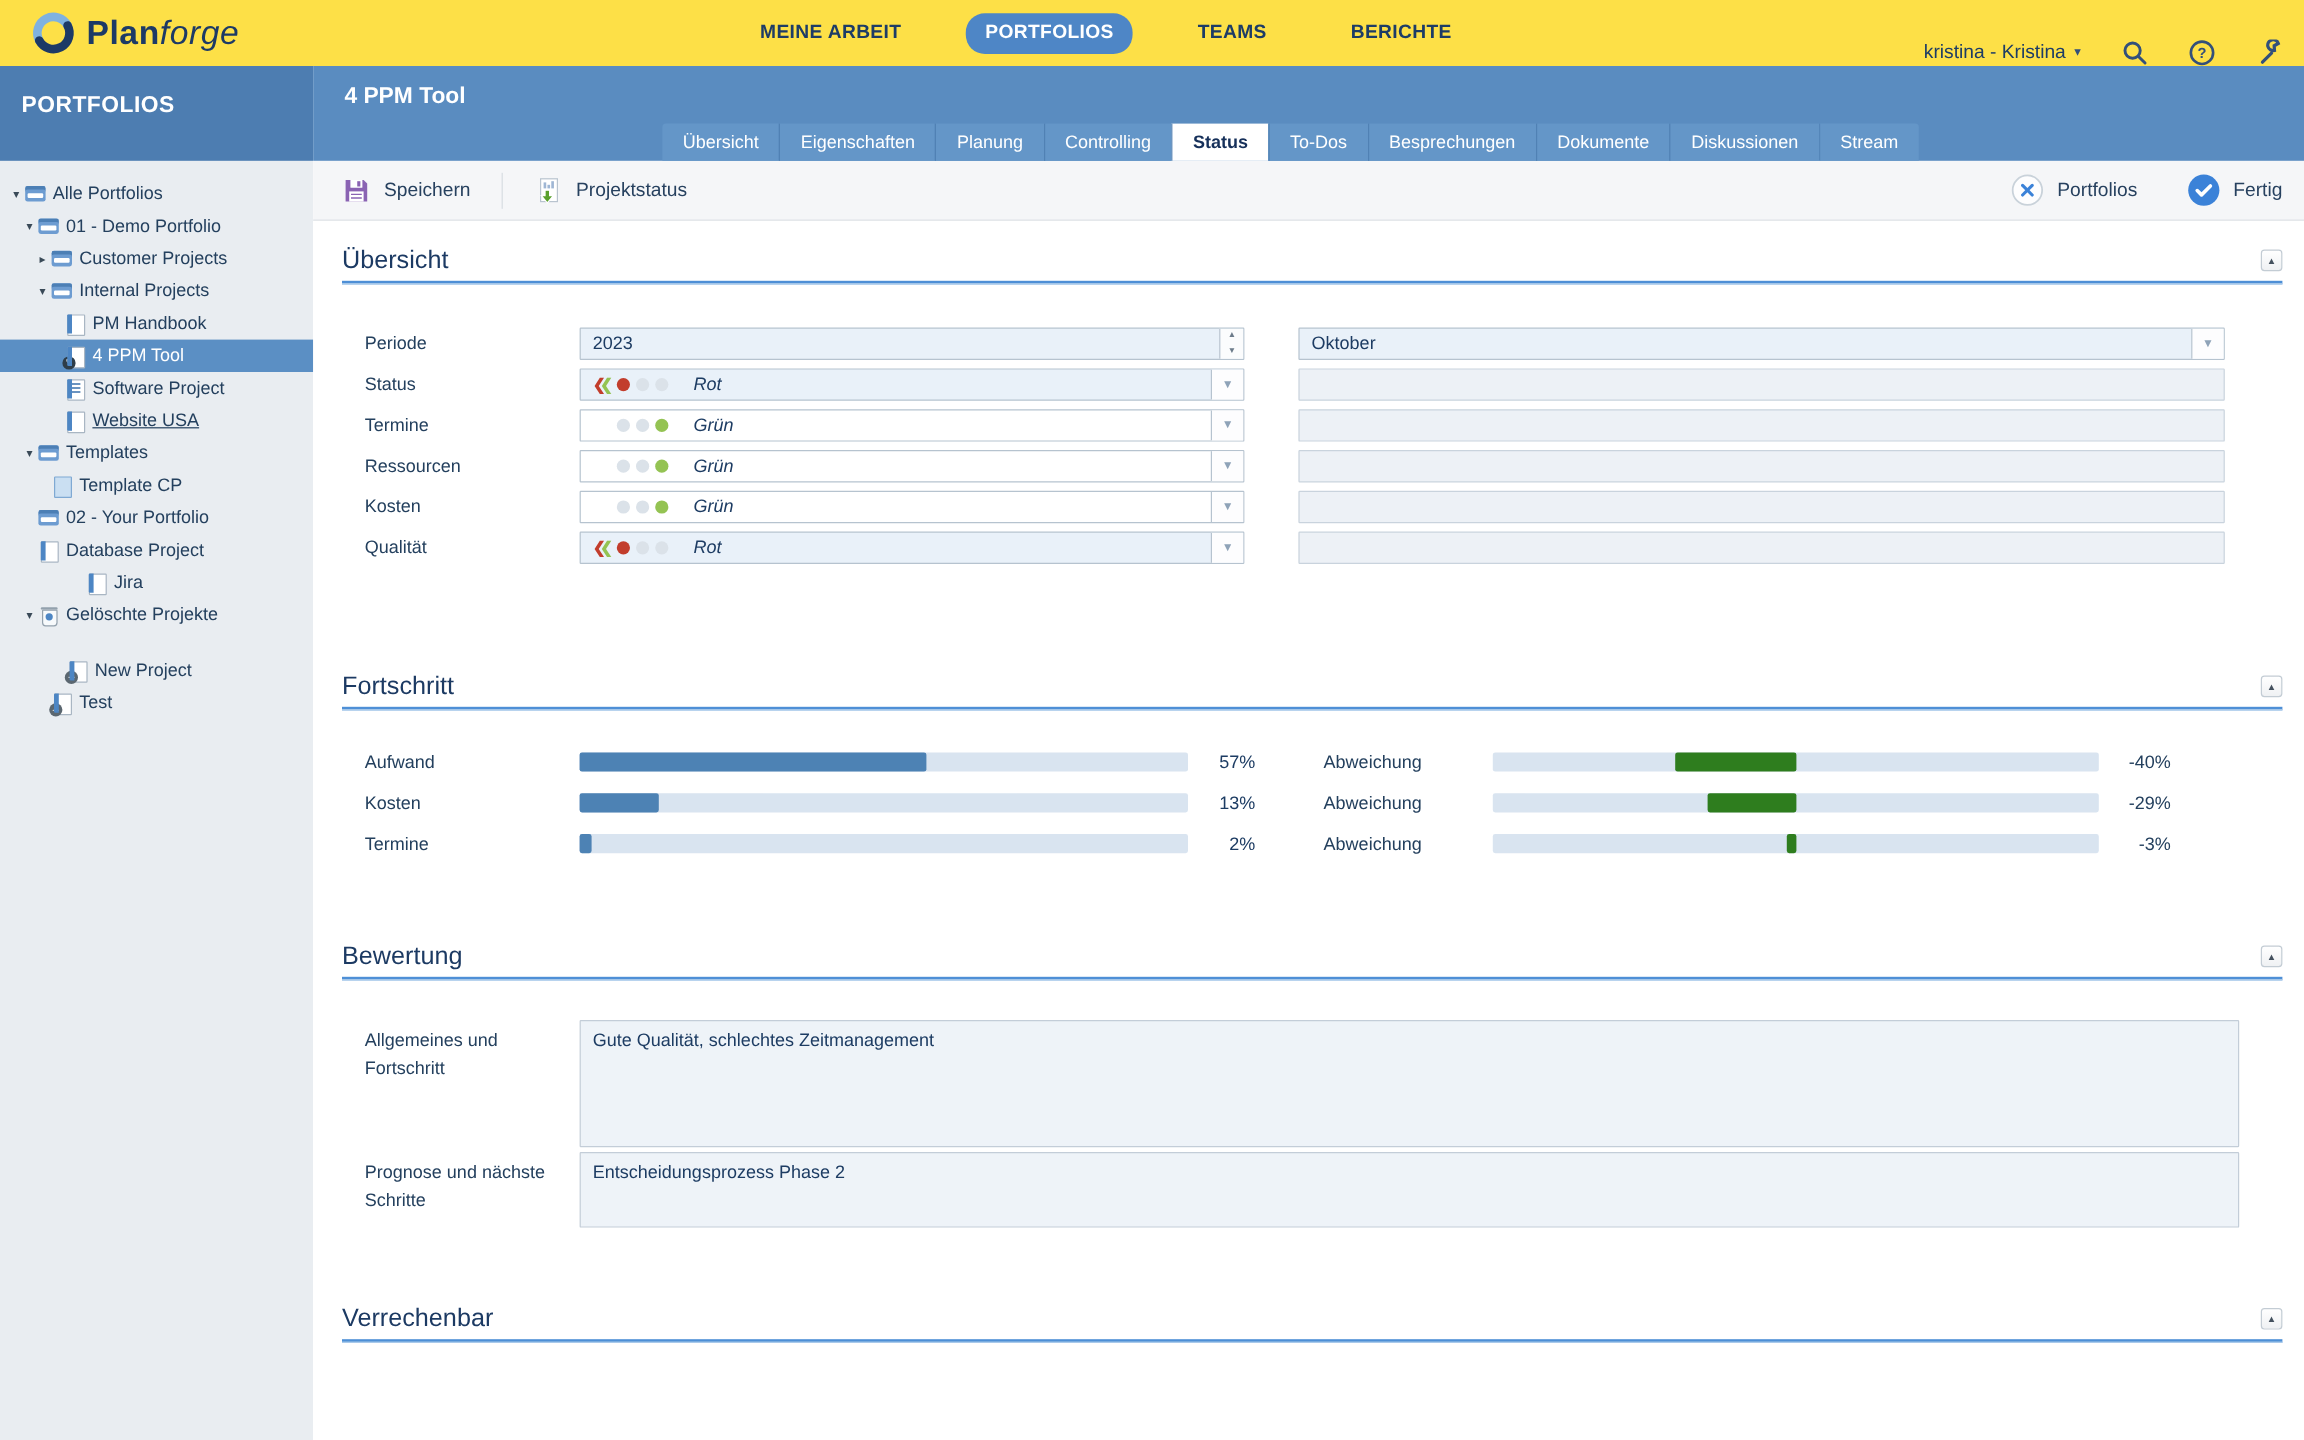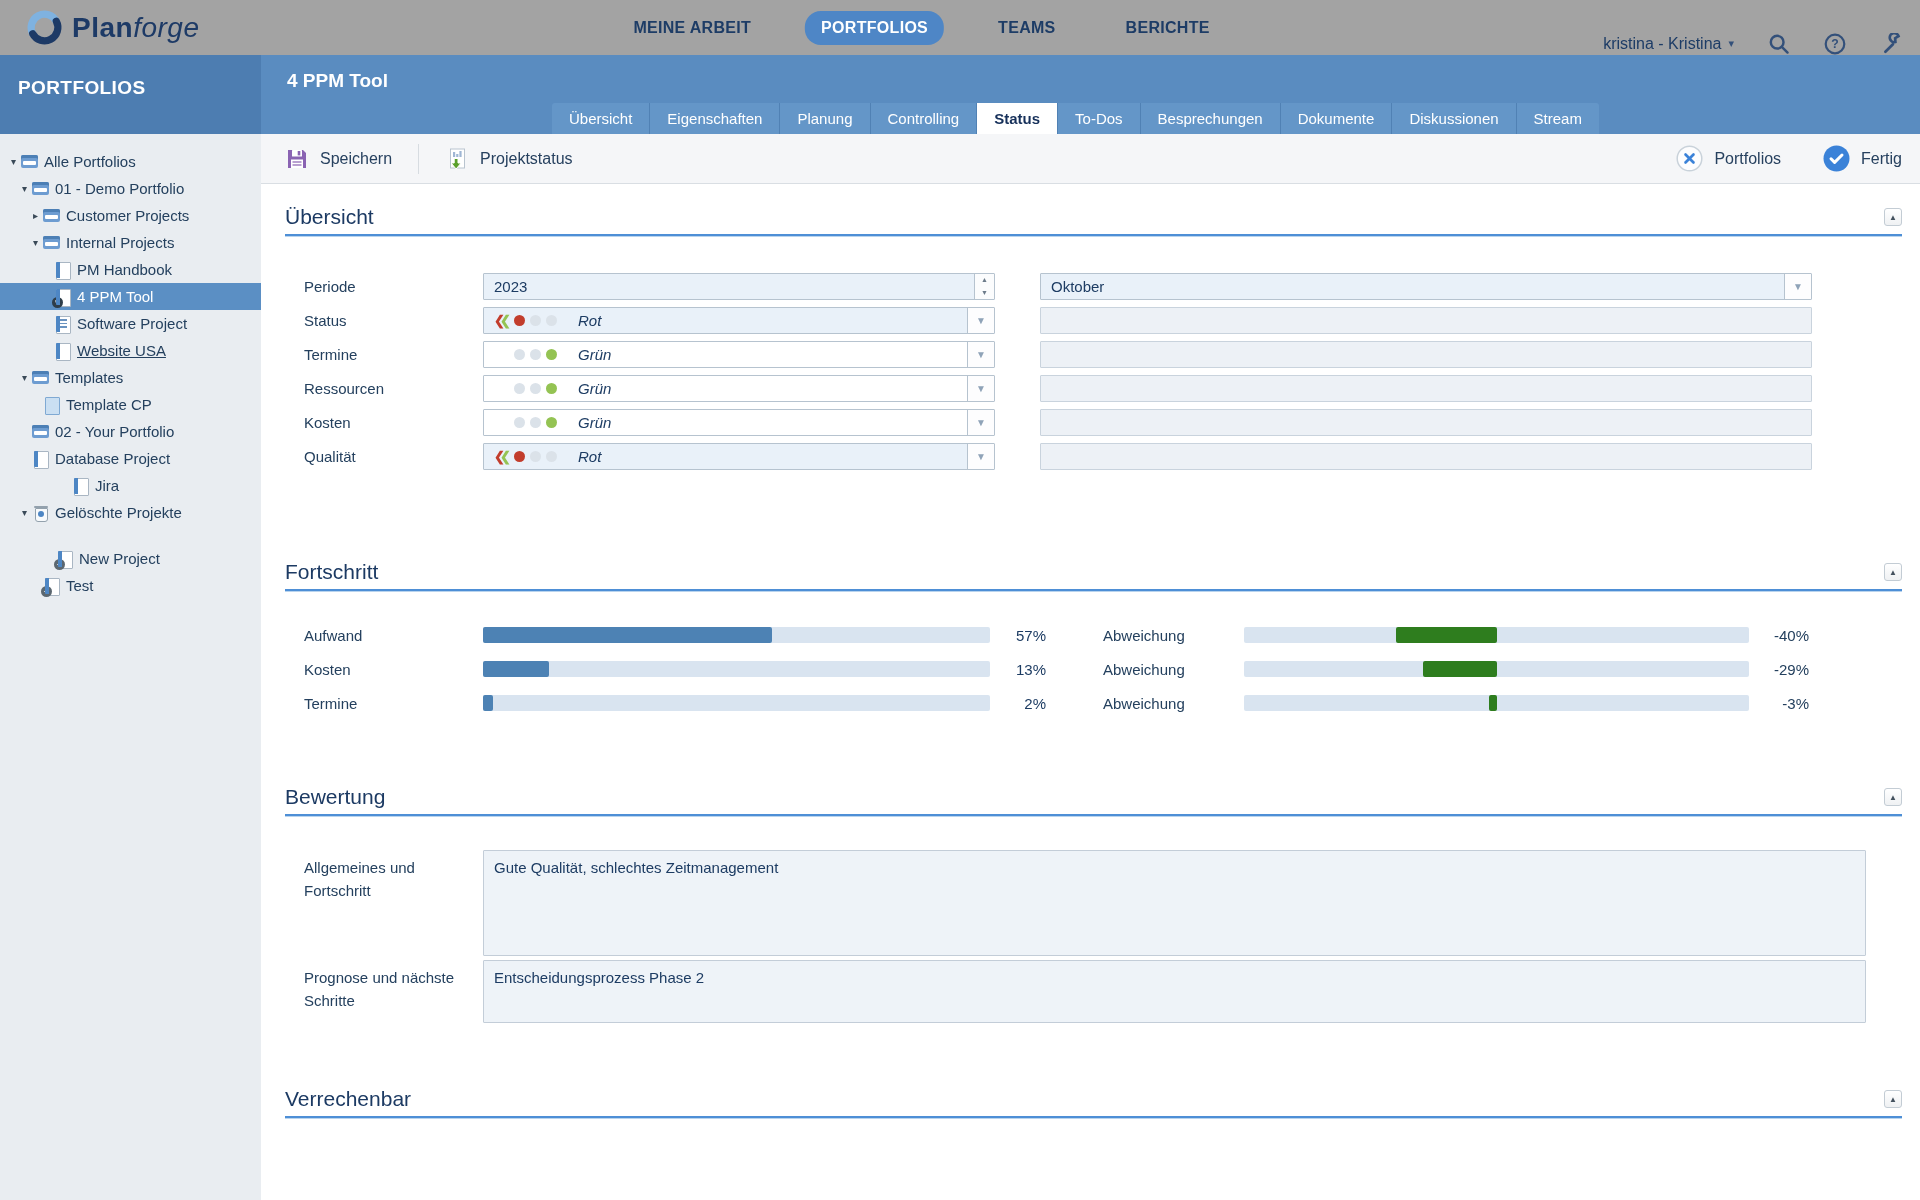--- a/index.html
+++ b/index.html
@@ -1,20 +1,20 @@
 <!DOCTYPE html>
 <html><head>
 <meta charset="utf-8">
 <style>
   * { margin:0; padding:0; box-sizing:border-box; }
   html,body { width:1920px; height:1200px; overflow:hidden; background:#fff;
     font-family:"Liberation Sans", sans-serif; color:#24405e; }
 
   
-  .topbar { position:relative; height:55px; background:#a3a3a3; }
+  .topbar { position:relative; height:55px; background:#fde047; }
   .logo { position:absolute; left:26px; top:9px; display:flex; align-items:center; gap:9px; }
   .logo-text { font-size:28px; color:#1d3a66; letter-spacing:.5px; }
   .logo-text b { font-weight:700; }
   .logo-text i { font-weight:400; font-style:italic; }
   .main-nav { position:absolute; left:48%; top:0; height:55px; transform:translateX(-50%);
     display:flex; align-items:center; gap:38px; }
   .nav-item { font-size:16px; font-weight:700; color:#1d3c66; letter-spacing:.3px;
     padding:8px 16px; border-radius:16px; cursor:pointer; white-space:nowrap; }
   .nav-item.active { background:#4e86c6; color:#fff; }
   .user-area { position:absolute; right:18px; top:16px; height:55px; display:flex; align-items:center; gap:34px; }
@@ -89,21 +89,21 @@
     line-height:15px; text-align:center; padding:0; }
   .sec-rule { height:3px; background:#4e8fd6; border-bottom:1px solid #b9d4ee; margin-top:2px; }
 
   .sec-uebersicht { margin-top:18px; }
   .form { margin-top:36px; }
   .frow { display:flex; align-items:center; height:27px; margin-bottom:7px; }
   .flabel { width:198px; flex:none; padding-left:19px; font-size:15px; color:#24405e; }
   .field { height:27px; border:1px solid #b6c3cf; background:#fff; display:flex; align-items:center;
     font-size:15px; color:#1d3c63; border-radius:1px; }
   .field.tinted { background:#e9f1f9; }
-  .f-left { width:512px; flex:none; }
+  .f-left { width:554px; flex:none; }
   .col-gap { width:45px; flex:none; }
   .f-right { width:772px; flex:none; }
   .fval { padding-left:10px; }
   .select-val { margin-left:16px;font-style:italic; }
   .fill { flex:1; }
   .dd-btn { width:27px; height:100%; border-left:1px solid #b6c3cf; background:#fdfdfe;
     display:flex; align-items:center; justify-content:center; font-size:10px; color:#8fa3b8; cursor:pointer; }
   .spinner { width:20px; height:100%; border-left:1px solid #b6c3cf; background:#fbfcfd;
     display:flex; flex-direction:column; cursor:pointer; }
   .spin-up,.spin-dn { flex:1; font-size:7px; color:#6c7b8a; text-align:center; line-height:12px; }

